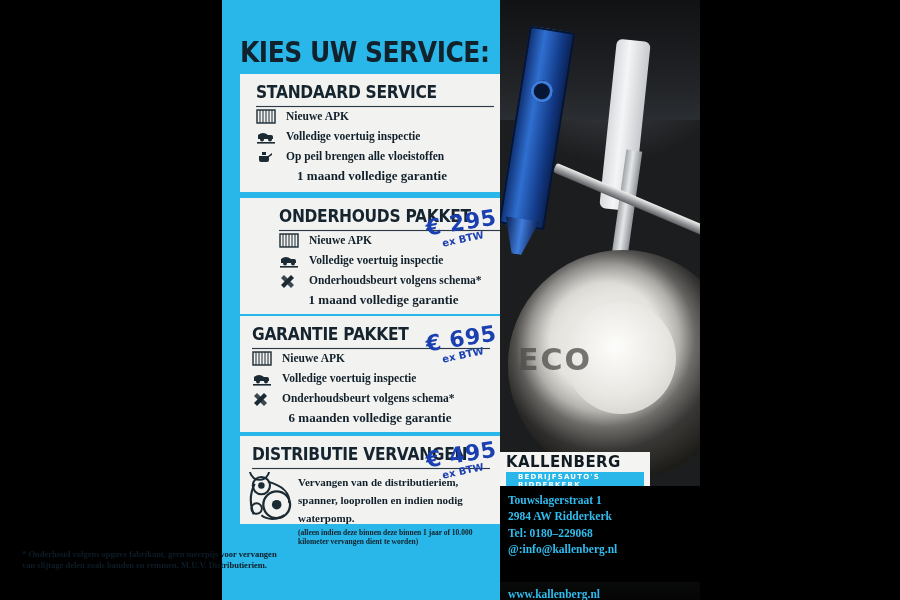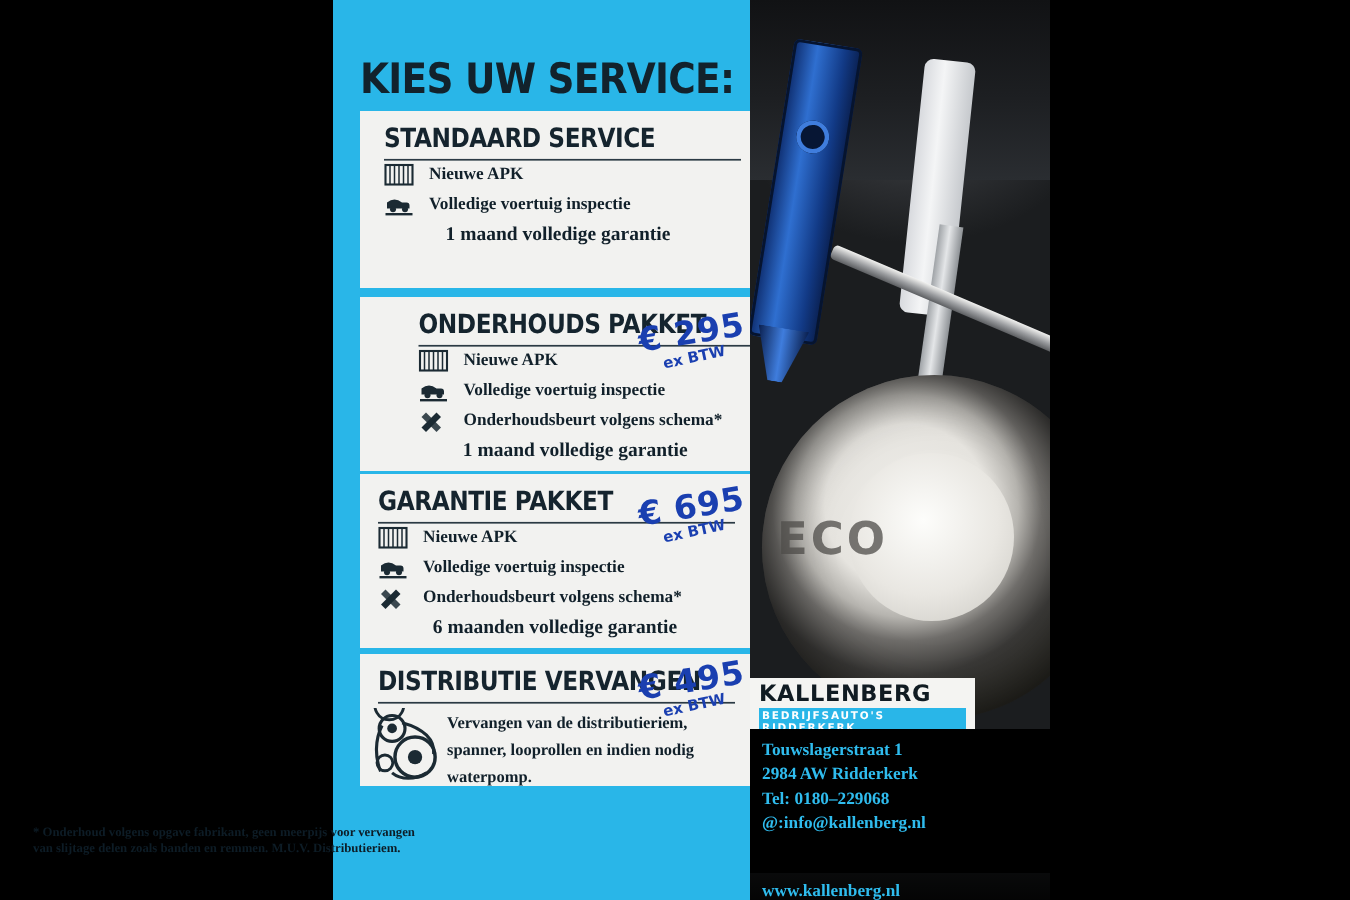--- a/index.html
+++ b/index.html
@@ -215,21 +215,21 @@
   }
   #logo-bar .sub {
     display:inline-block;
     margin-top:2px;
     background:#29b6e8;
     color:#fff;
     font-family:"DejaVu Sans", sans-serif;
     font-weight:bold;
     font-size:7px;
     letter-spacing:1.2px;
-    padding:1px 2px;
+    padding:1px 12px;
   }
   #contact {
     position:absolute;
     left:500px; top:486px; width:200px; height:96px;
     background:#000;
     padding:6px 8px;
   }
   #contact div {
     font-family:"Liberation Serif", serif;
     font-size:11.5px;
@@ -273,20 +273,29 @@
           <svg viewBox="0 0 26 18" width="26" height="18">
             <path d="M4 8 q5 -4 10 0 l3 0 q2 0 2 2 v2 H4 z" fill="#1b2a33"></path>
             <circle cx="8" cy="12.5" r="2" fill="#1b2a33"></circle>
             <circle cx="16" cy="12.5" r="2" fill="#1b2a33"></circle>
             <rect x="3" y="15" width="18" height="1.6" fill="#1b2a33"></rect>
           </svg>
         </span>
         <span class="txt">Volledige voertuig inspectie</span>
       </div>
 
+      <div class="row">
+        <span class="ico">
+          <svg viewBox="0 0 26 18" width="26" height="18">
+            <path d="M5 9 h9 l4 -3 v2 l-3 2 v3 a2 2 0 0 1 -2 2 H7 a2 2 0 0 1 -2 -2 z" fill="#1b2a33"></path>
+            <rect x="8" y="5" width="4" height="3" fill="#1b2a33"></rect>
+          </svg>
+        </span>
+        <span class="txt">Op peil brengen  alle vloeistoffen</span>
+      </div>
 
       <div class="guarantee">1 maand volledige garantie</div>
     </div>
 
     <div class="card" style="top:198px; height:116px;padding-left:35px;">
       <div class="card-title">ONDERHOUDS PAKKET</div>
 
       <div class="row">
         <span class="ico">
           <svg viewBox="0 0 26 18" width="26" height="18">
@@ -390,20 +399,21 @@
             <circle cx="30" cy="34" r="14" fill="none" stroke="#1b2a33" stroke-width="2.4"></circle>
             <circle cx="30" cy="34" r="5" fill="#1b2a33"></circle>
             <circle cx="9" cy="38" r="5.5" fill="none" stroke="#1b2a33" stroke-width="2"></circle>
             <path d="M7 12 C2 22 2 34 6 44" fill="none" stroke="#1b2a33" stroke-width="2.2"></path>
             <path d="M21 10 C36 14 44 22 43 32" fill="none" stroke="#1b2a33" stroke-width="2.2"></path>
             <path d="M14 45 C20 50 30 50 38 45" fill="none" stroke="#1b2a33" stroke-width="2.2"></path>
           </svg>
         </span>
         <span style="flex:1;">
           <span class="distrib-text">Vervangen van de distributieriem, spanner, looprollen en indien nodig waterpomp.</span>
+          <div class="distrib-note">(alleen indien deze binnen deze binnen 1 jaar of 10.000 kilometer vervangen dient te worden)</div>
         </span>
       </div>
     </div>
 
     <div class="price" style="left:204px; top:442px;">
       <span class="amt">€ 495</span>
       <span class="btw">ex BTW</span>
     </div>
 
   </div>

